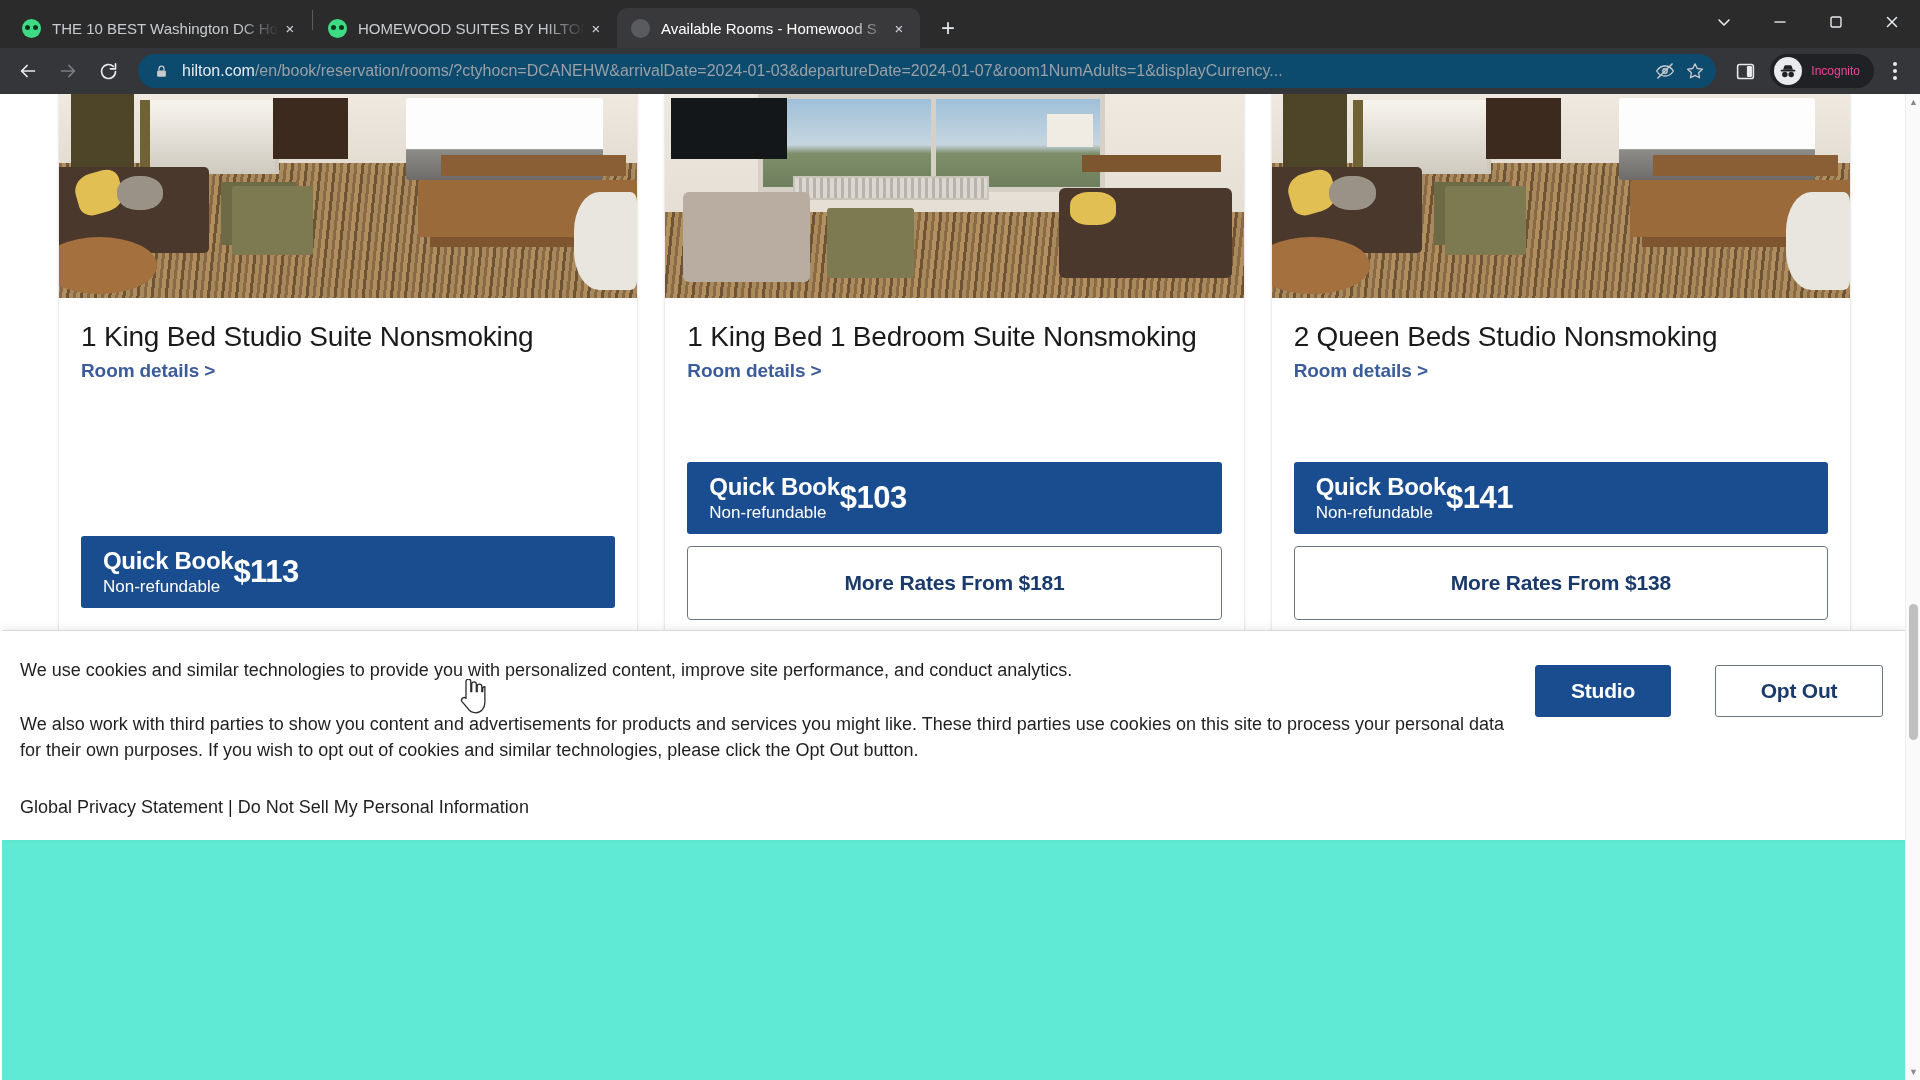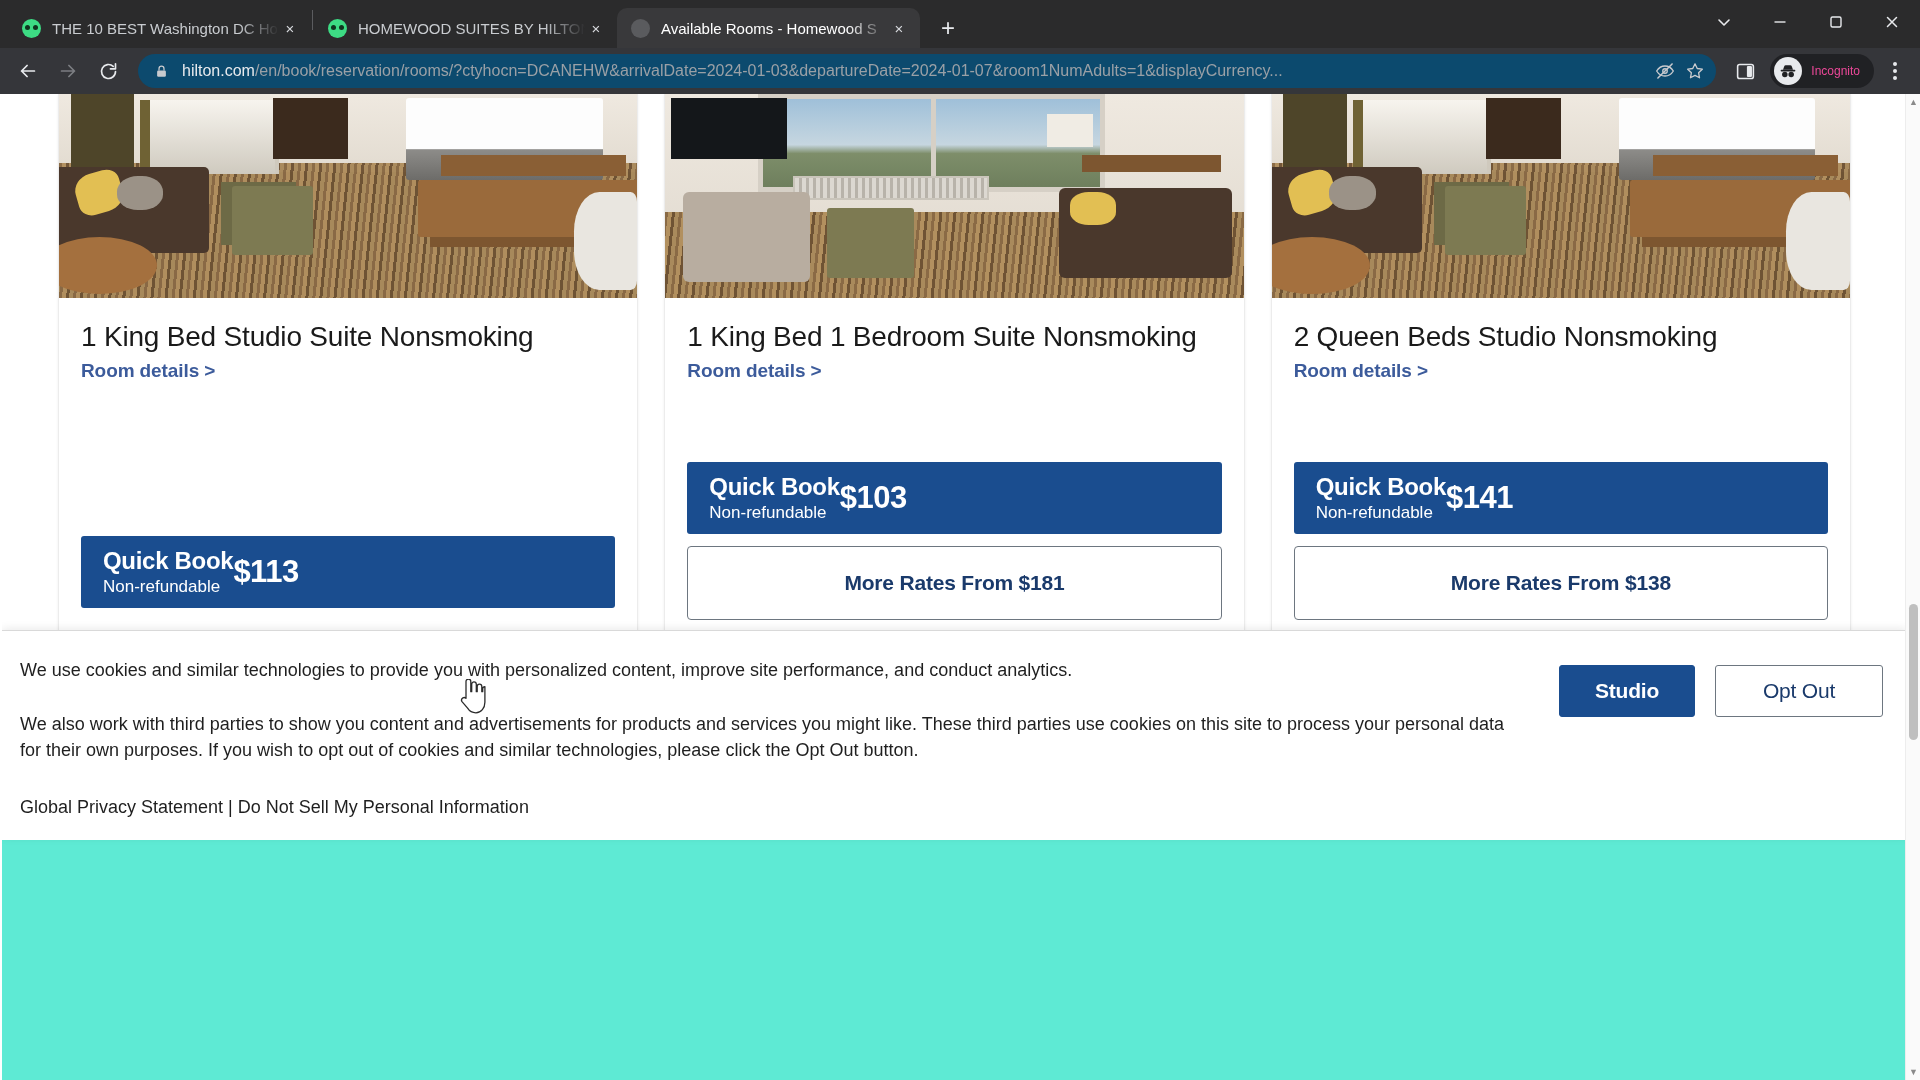--- a/index.html
+++ b/index.html
@@ -316,22 +316,22 @@
   .cookie-actions { display: flex; align-items: flex-start; gap: 20px; padding-top: 8px; }
   .btn-dismiss {
     background: #1a4d8f; color: #fff; border: 1px solid #1a4d8f;
     border-radius: 3px; width: 136px; height: 52px;
     font-size: 21px; font-weight: 700; letter-spacing: -.2px;
     display: flex; align-items: center; justify-content: center;
   }
   .btn-optout {
     background: #fff; color: #1a3a6b; border: 1px solid #6d7680;
     border-radius: 3px; width: 168px; height: 52px;
-    font-size: 21px; font-weight: 400; letter-spacing: -.2px;
-    display: flex; align-items: center; justify-content: center;
+    font-size: 21px; font-weight: 700; letter-spacing: -.2px;
+    display: flex; align-items: center; justify-content: center; margin-left: 24px;
   }
 
   
   .scrollbar {
     position: absolute; right: 0; top: 94px;
     width: 15px; height: 986px; background: #fafafa;
     border-left: 1px solid #ededed; z-index: 50;
   }
   .scroll-thumb {
     position: absolute; left: 3px; width: 9px;

